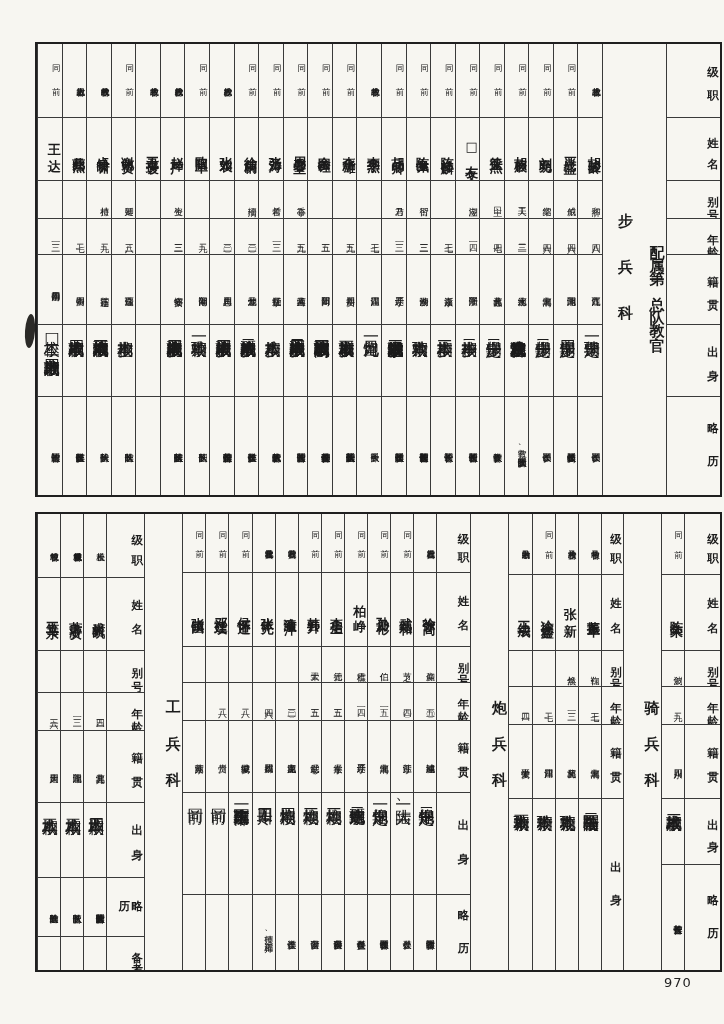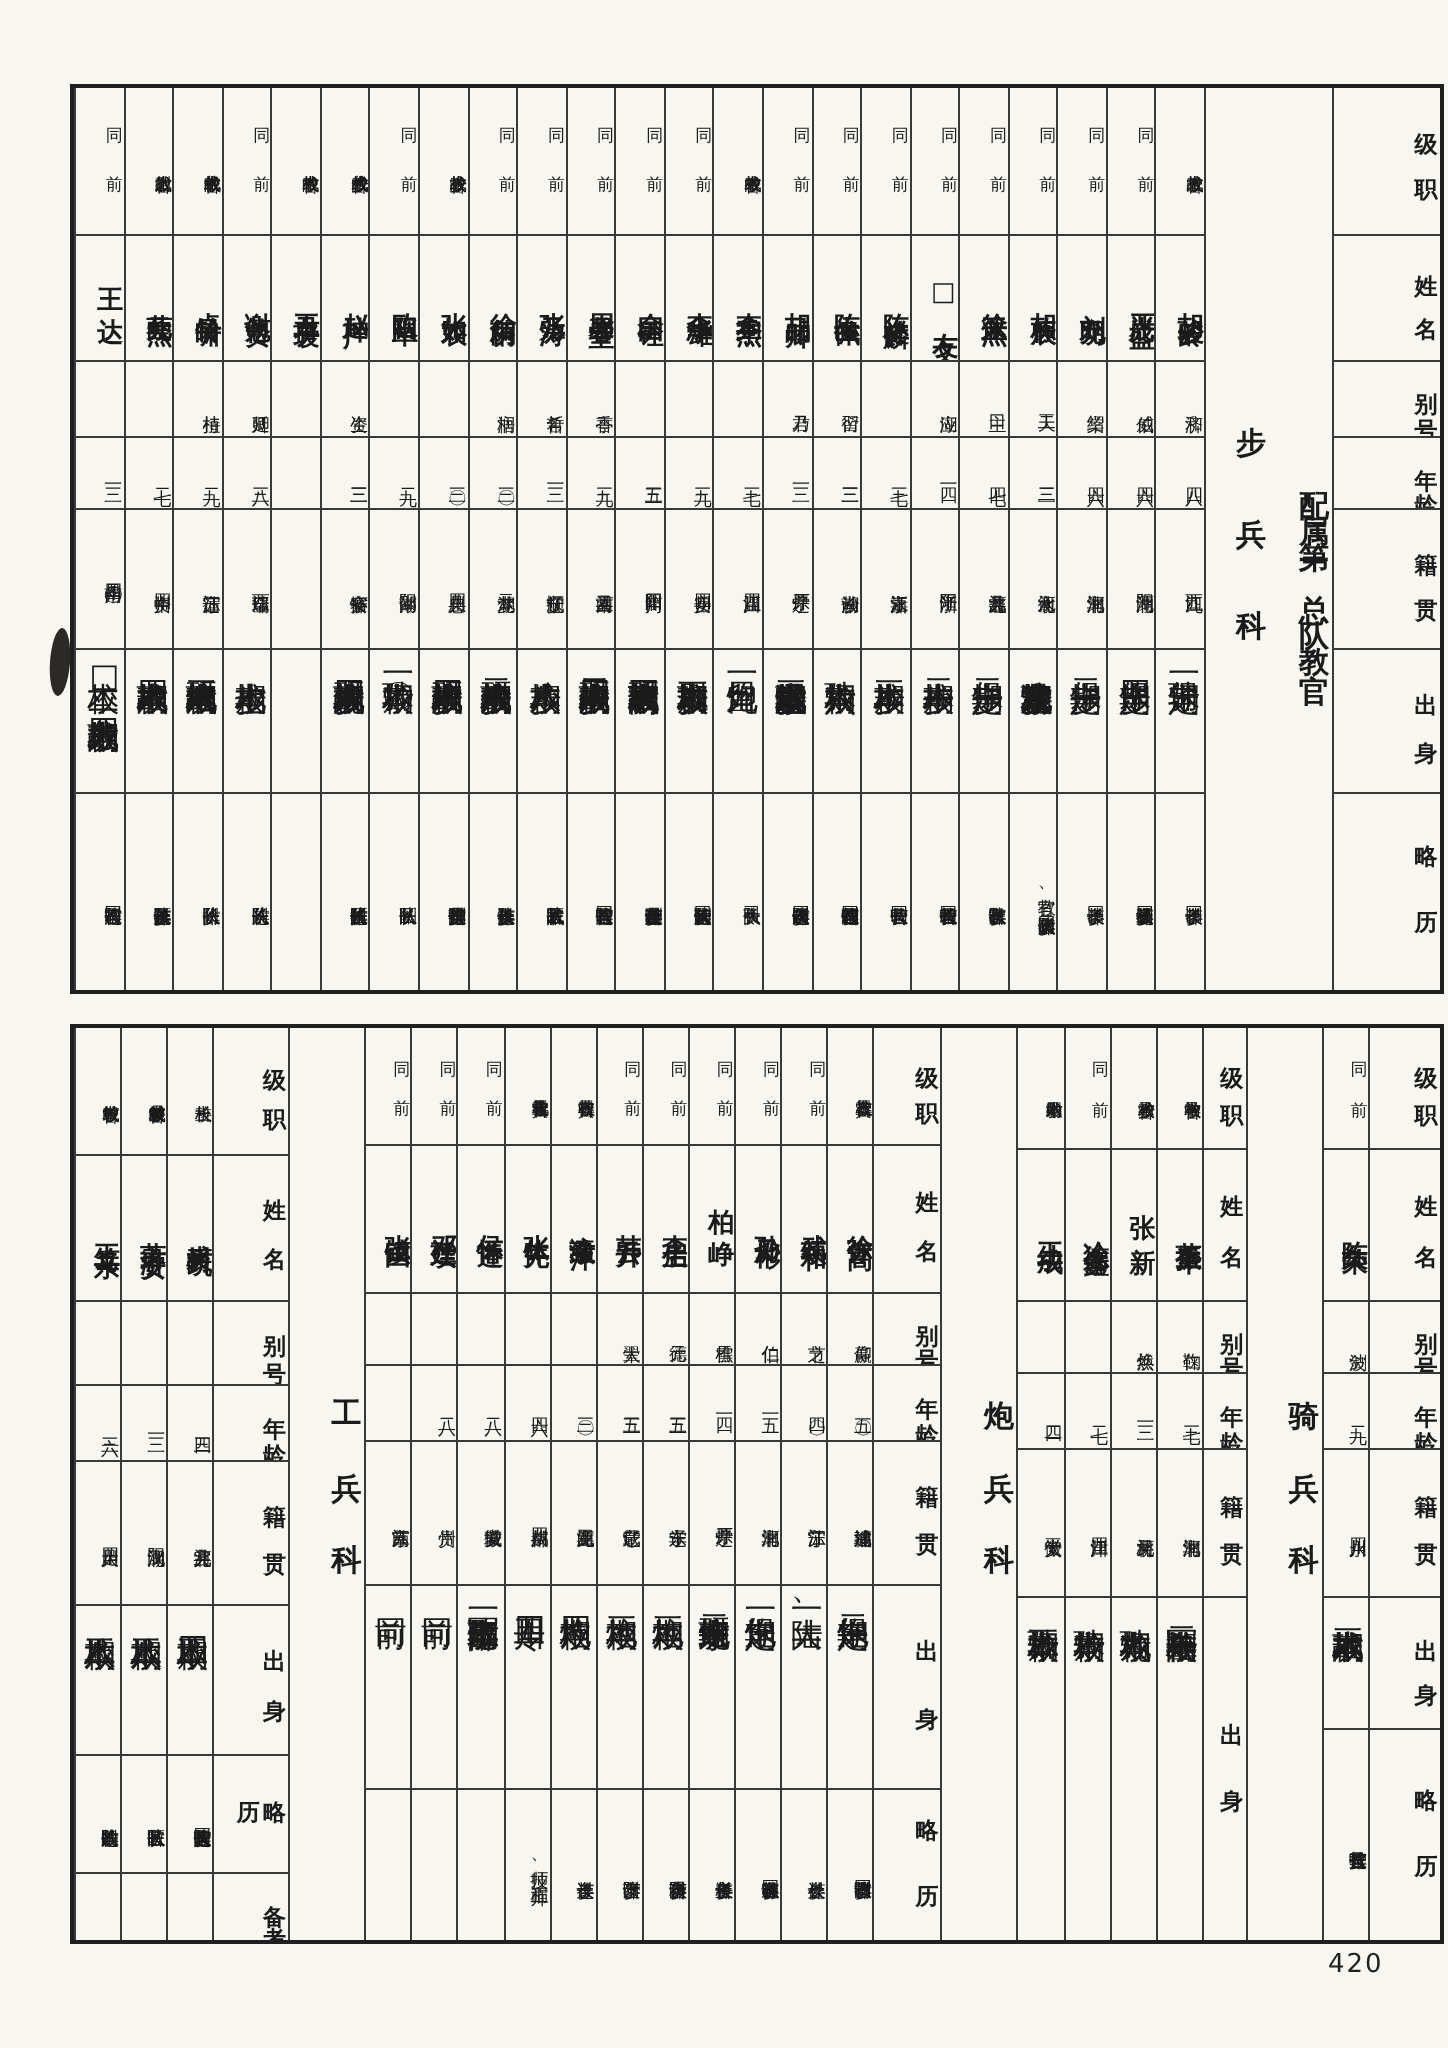--- a/index.html
+++ b/index.html
@@ -468,15 +468,15 @@
         <div class="cell c-rank first" style="height: 63px;">中校筑城教官</div>
         <div class="cell c-name" style="height: 73px;">王笃亲</div>
         <div class="cell c-alias" style="height: 42px;"></div>
         <div class="cell c-age" style="height: 38px;">三六</div>
         <div class="cell c-origin" style="height: 72px;">四川大足</div>
         <div class="cell c-background" style="height: 75px;">本校八期工</div>
         <div class="cell c-career grow">连附助教队长</div>
         <div class="cell c-notes" style="height: 34px;"></div>
       </div>
     </div>
-  <div class="pgnum">420</div>
+  <div class="pgnum">970</div>
   <div class="blob"></div>
 </div>
 
 </body></html>

